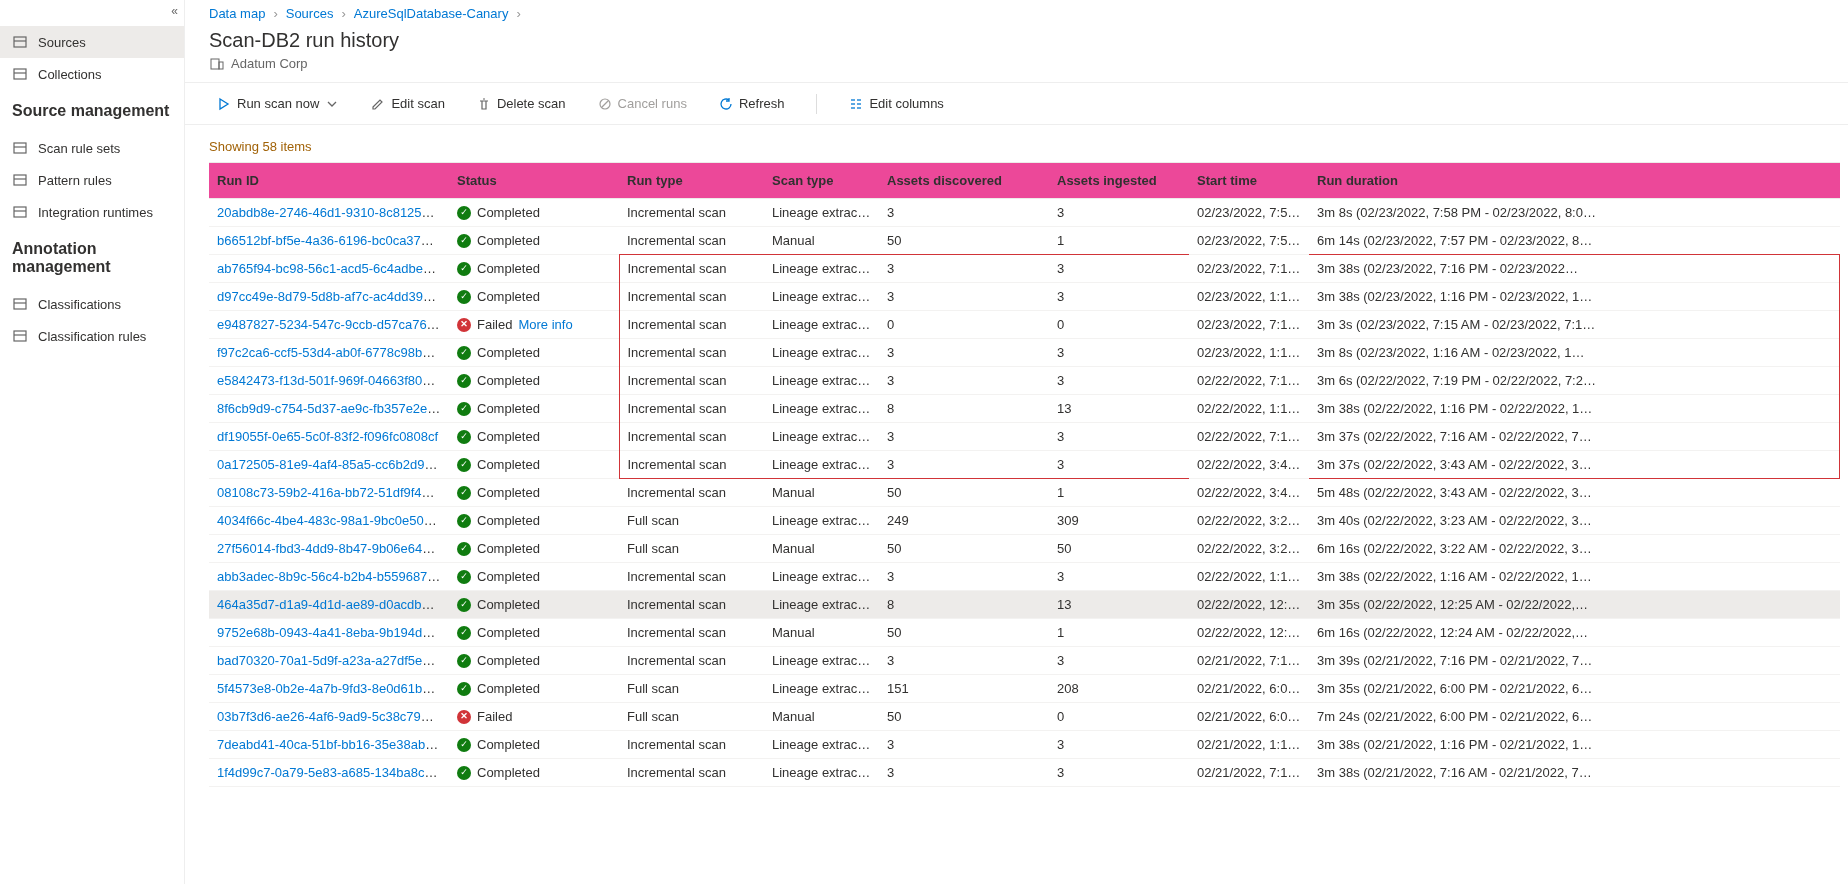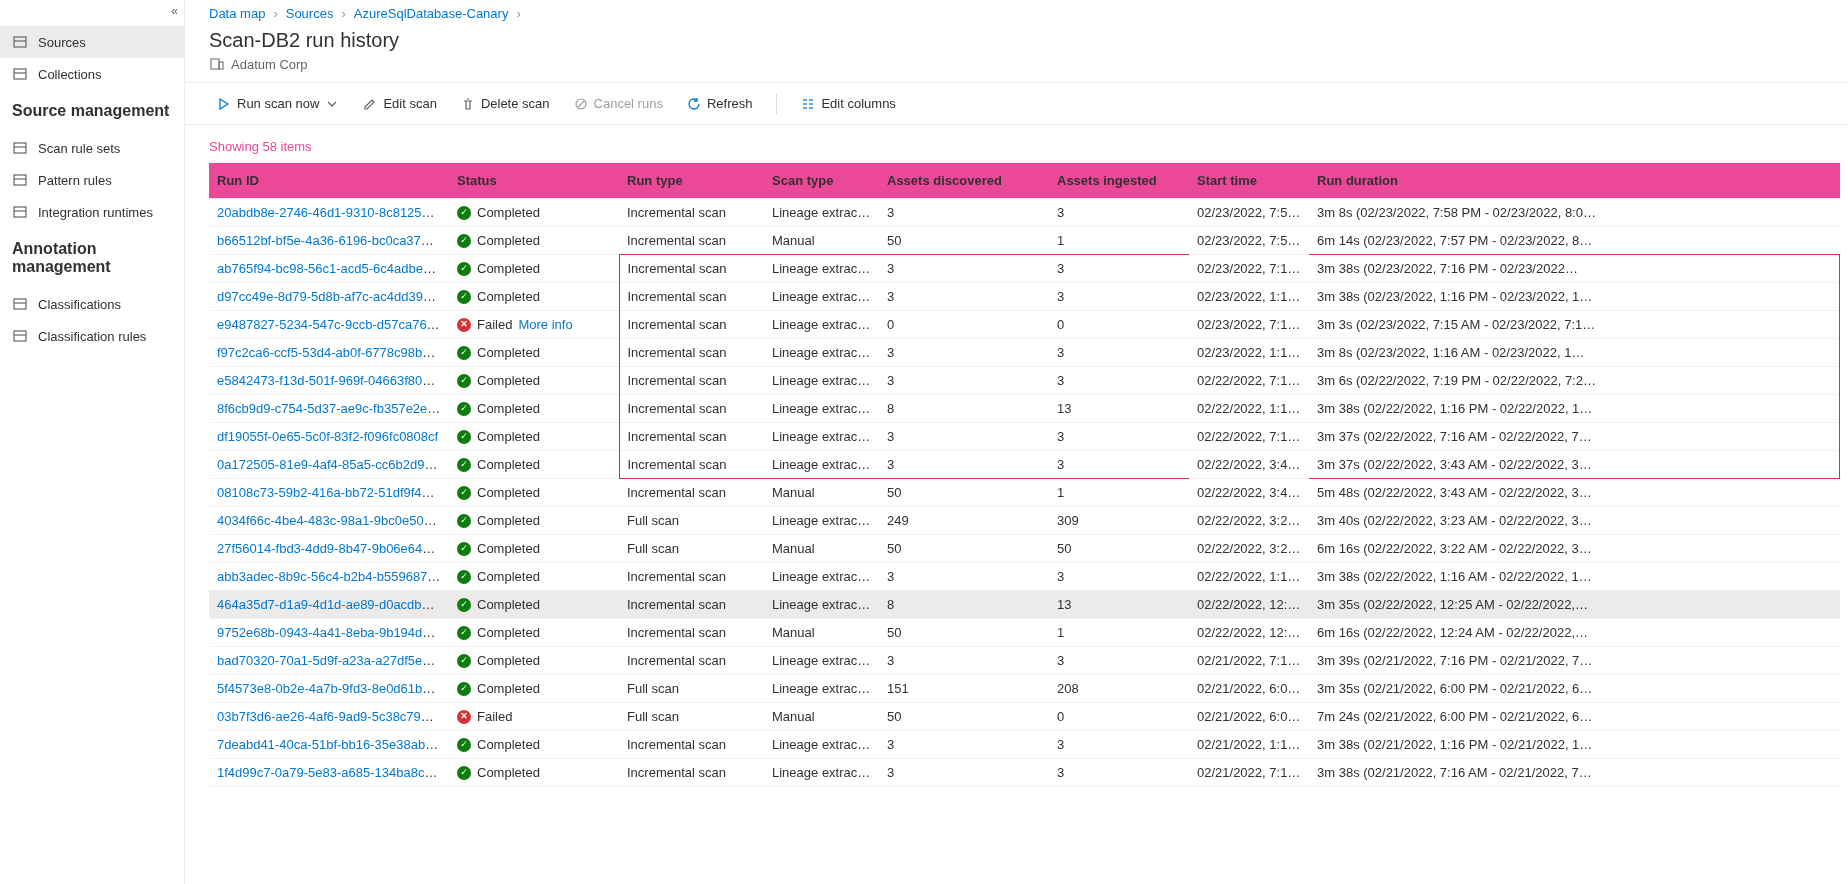--- a/index.html
+++ b/index.html
@@ -14,30 +14,30 @@
   .nav-icon { width: 16px; height: 16px; display: inline-block; color: #666; }
 
   .main { flex: 1; display: flex; flex-direction: column; overflow: hidden; }
 
   .breadcrumb { padding: 6px 24px 0 24px; font-size: 13px; color: #666; display: flex; align-items: center; gap: 8px; }
   .breadcrumb a { color: #0078d4; text-decoration: none; cursor: pointer; }
   .breadcrumb .sep { color: #999; }
 
   .page-header { padding: 8px 24px 10px 24px; border-bottom: 1px solid #eee; }
   .page-title { font-size: 20px; font-weight: 400; color: #323130; }
-  .page-sub { font-size: 13px; color: #666; margin-top: 4px; display: flex; align-items: center; gap: 6px; }
-
-  .toolbar { display: flex; align-items: center; gap: 8px; padding: 4px 24px; border-bottom: 1px solid #eee; height: 42px; }
+  .page-sub { font-size: 13px; color: #666; margin-top: 4px; display: flex; align-items: flex-start; gap: 6px; }
+
+  .toolbar { display: flex; align-items: center; gap: 16px; padding: 4px 24px; border-bottom: 1px solid #eee; height: 42px; }
   .tbtn { display: inline-flex; align-items: center; gap: 6px; height: 32px; padding: 0 8px; background: transparent; border: none; cursor: pointer; font-size: 13px; color: #323130; border-radius: 2px; }
   .tbtn.disabled { color: #a19f9d; cursor: default; }
   .tbtn .ic { width: 14px; height: 14px; display: inline-block; }
   .toolbar-sep { width: 1px; height: 20px; background: #ddd; margin: 0 8px; }
 
   .content { flex: 1; overflow: auto; padding: 8px 8px 8px 24px; }
-  .count-row { padding: 6px 0 8px 0; font-size: 13px; color: #ec4899; }
+  .count-row { padding: 6px 0 8px 0; font-size: 13px; color: #a16207; }
 
   table.grid { border-collapse: collapse; width: 100%; table-layout: fixed; min-width: 1550px; }
   table.grid th, table.grid td { text-align: left; padding: 6px 8px; font-size: 13px; vertical-align: middle; white-space: nowrap; overflow: hidden; text-overflow: ellipsis; }
   table.grid th { border-bottom: 1px solid #edebe9; border-top: 1px solid #edebe9; color: #323130; font-weight: 600; height: 36px; background: #ec4899; }
   table.grid tbody tr { border-bottom: 1px solid #f3f2f1; height: 28px; }
   table.grid tbody tr.selected { background: #edebe9; }
   .link { color: #0078d4; text-decoration: none; cursor: pointer; }
   .status-cell { display: flex; align-items: center; gap: 6px; }
   .ic-ok { width: 14px; height: 14px; border-radius: 50%; background: #107c10; display: inline-flex; align-items: center; justify-content: center; color: #fff; font-size: 9px; line-height: 1; }
   .ic-fail { width: 14px; height: 14px; border-radius: 50%; background: #d13438; display: inline-flex; align-items: center; justify-content: center; color: #fff; font-size: 9px; font-weight: bold; line-height: 1; }

